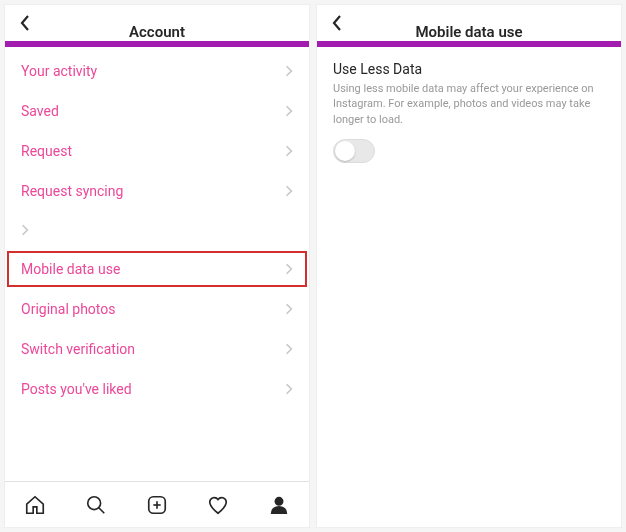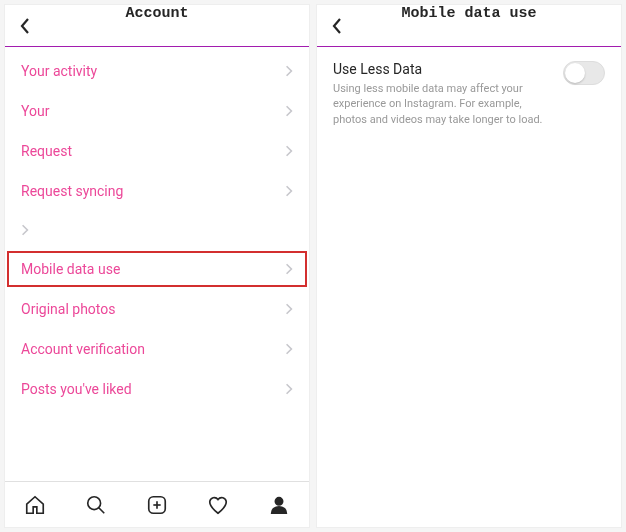--- a/index.html
+++ b/index.html
@@ -15,25 +15,24 @@
   .pane {
     background: #fff;
     flex: 1;
     display: flex;
     flex-direction: column;
     position: relative;
     border: 1px solid #eee;
   }
   .header {
     display: flex;
-    align-items: flex-start;
+    align-items: flex-end;
     height: 42px;
-    border-bottom: 1px solid #a21caf;
-    position: relative;
-    font-family: Liberation Mono, monospace;
+    border-bottom: 6px solid #a21caf;
+    position: relative;
   }
   .back-btn {
     width: 40px;
     height: 100%;
     display: flex;
     align-items: center;
     justify-content: center;
     cursor: pointer;
   }
   .back-btn svg { width: 12px; height: 18px; stroke: #262626; stroke-width: 2.2; fill: none; }
@@ -89,20 +88,21 @@
   }
   .tab-btn svg { width: 22px; height: 22px; stroke: #262626; stroke-width: 1.8; fill: none; }
   .tab-btn.active svg { fill: #262626; }
   
   .setting-row {
     display: flex;
     align-items: flex-start;
     justify-content: center;
     padding: 14px 16px;
     gap: 12px;
+    flex-direction: column;
   }
   .setting-text { flex: 1; }
   .setting-title { font-size: 14px; color: #262626; margin-bottom: 4px; }
   .setting-desc { font-size: 11px; color: #999; line-height: 1.4; }
   .toggle {
     width: 42px; height: 24px; border-radius: 12px;
     background: #e8e8e8;
     position: relative;
     cursor: pointer;
     flex-shrink: 0;
@@ -132,21 +132,21 @@
   </div>
 
   <div class="list" id="settings-list">
       <div class="row">
         <span class="row-label">Your activity</span>
         <svg class="chev" viewBox="0 0 10 16">
           <polyline points="2,2 8,8 2,14"></polyline>
         </svg>
       </div>
       <div class="row">
-        <span class="row-label">Your</span>
+        <span class="row-label">Saved</span>
         <svg class="chev" viewBox="0 0 10 16">
           <polyline points="2,2 8,8 2,14"></polyline>
         </svg>
       </div>
       <div class="row">
         <span class="row-label">Request</span>
         <svg class="chev" viewBox="0 0 10 16">
           <polyline points="2,2 8,8 2,14"></polyline>
         </svg>
       </div>
@@ -167,21 +167,21 @@
           <polyline points="2,2 8,8 2,14"></polyline>
         </svg>
       </div>
       <div class="row">
         <span class="row-label">Original photos</span>
         <svg class="chev" viewBox="0 0 10 16">
           <polyline points="2,2 8,8 2,14"></polyline>
         </svg>
       </div>
       <div class="row">
-        <span class="row-label">Account verification</span>
+        <span class="row-label">Switch verification</span>
         <svg class="chev" viewBox="0 0 10 16">
           <polyline points="2,2 8,8 2,14"></polyline>
         </svg>
       </div>
       <div class="row">
         <span class="row-label">Posts you've liked</span>
         <svg class="chev" viewBox="0 0 10 16">
           <polyline points="2,2 8,8 2,14"></polyline>
         </svg>
       </div>

